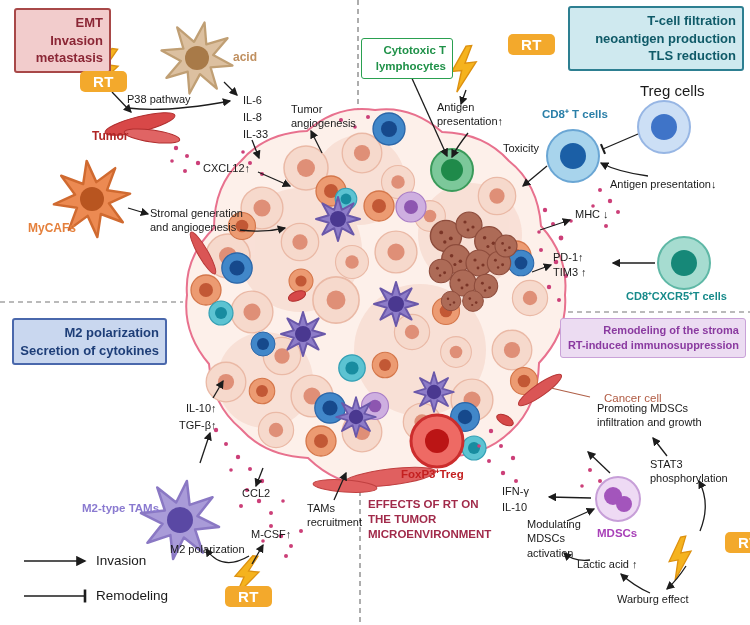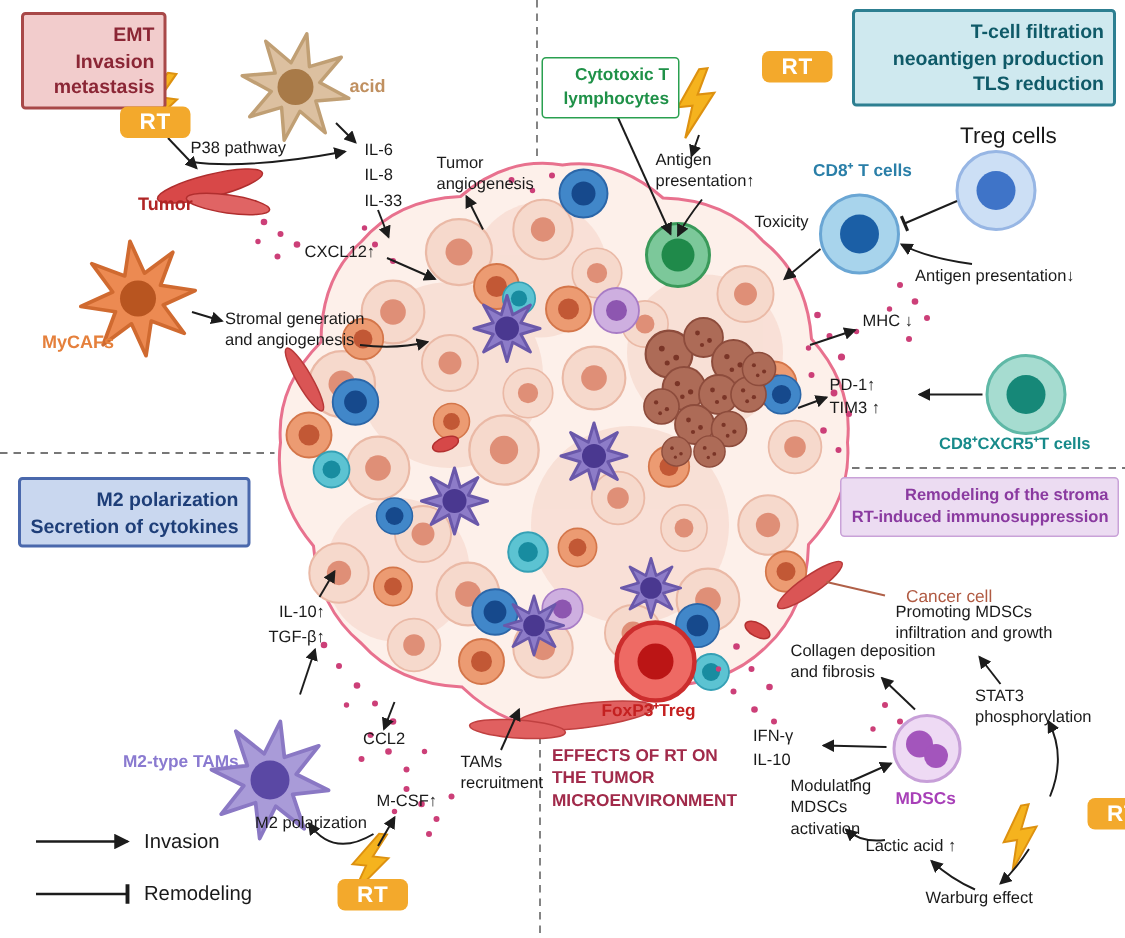--- a/index.html
+++ b/index.html
@@ -383,22 +383,20 @@
   <div class="lbl" style="left:553px;top:265px">TIM3 ↑</div>
   <div class="lbl" style="left:186px;top:401px">IL-10↑</div>
   <div class="lbl" style="left:179px;top:418px">TGF-β↑</div>
   <div class="lbl" style="left:242px;top:486px">CCL2</div>
   <div class="lbl" style="left:307px;top:501px">TAMs
 recruitment</div>
   <div class="lbl" style="left:170px;top:542px">M2 polarization</div>
   <div class="lbl" style="left:251px;top:527px">M-CSF↑</div>
   <div class="lbl" style="left:502px;top:484px">IFN-γ</div>
   <div class="lbl" style="left:502px;top:500px">IL-10</div>
-  <div class="lbl" style="left:527px;top:427px">Collagen deposition
-and fibrosis</div>
   <div class="lbl" style="left:597px;top:401px">Promoting MDSCs
 infiltration and growth</div>
   <div class="lbl" style="left:650px;top:457px">STAT3
 phosphorylation</div>
   <div class="lbl" style="left:527px;top:517px">Modulating
 MDSCs
 activation</div>
   <div class="lbl" style="left:577px;top:557px">Lactic acid ↑</div>
   <div class="lbl" style="left:617px;top:592px">Warburg effect</div>
   <div class="lbl" style="left:368px;top:497px;width:145px;color:#a12a4a;font-weight:bold;font-size:11.5px">EFFECTS OF RT ON

